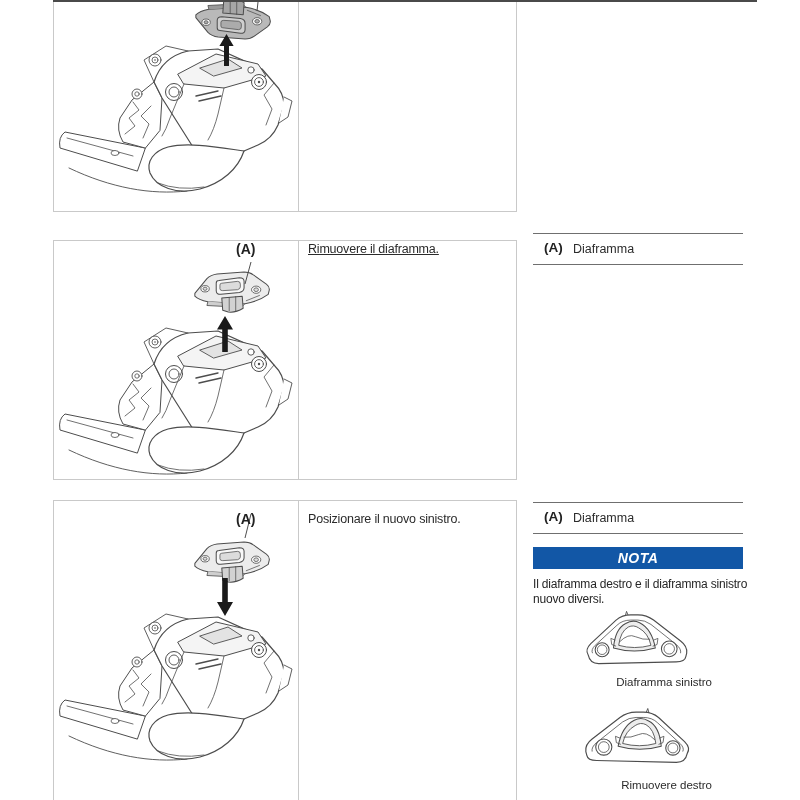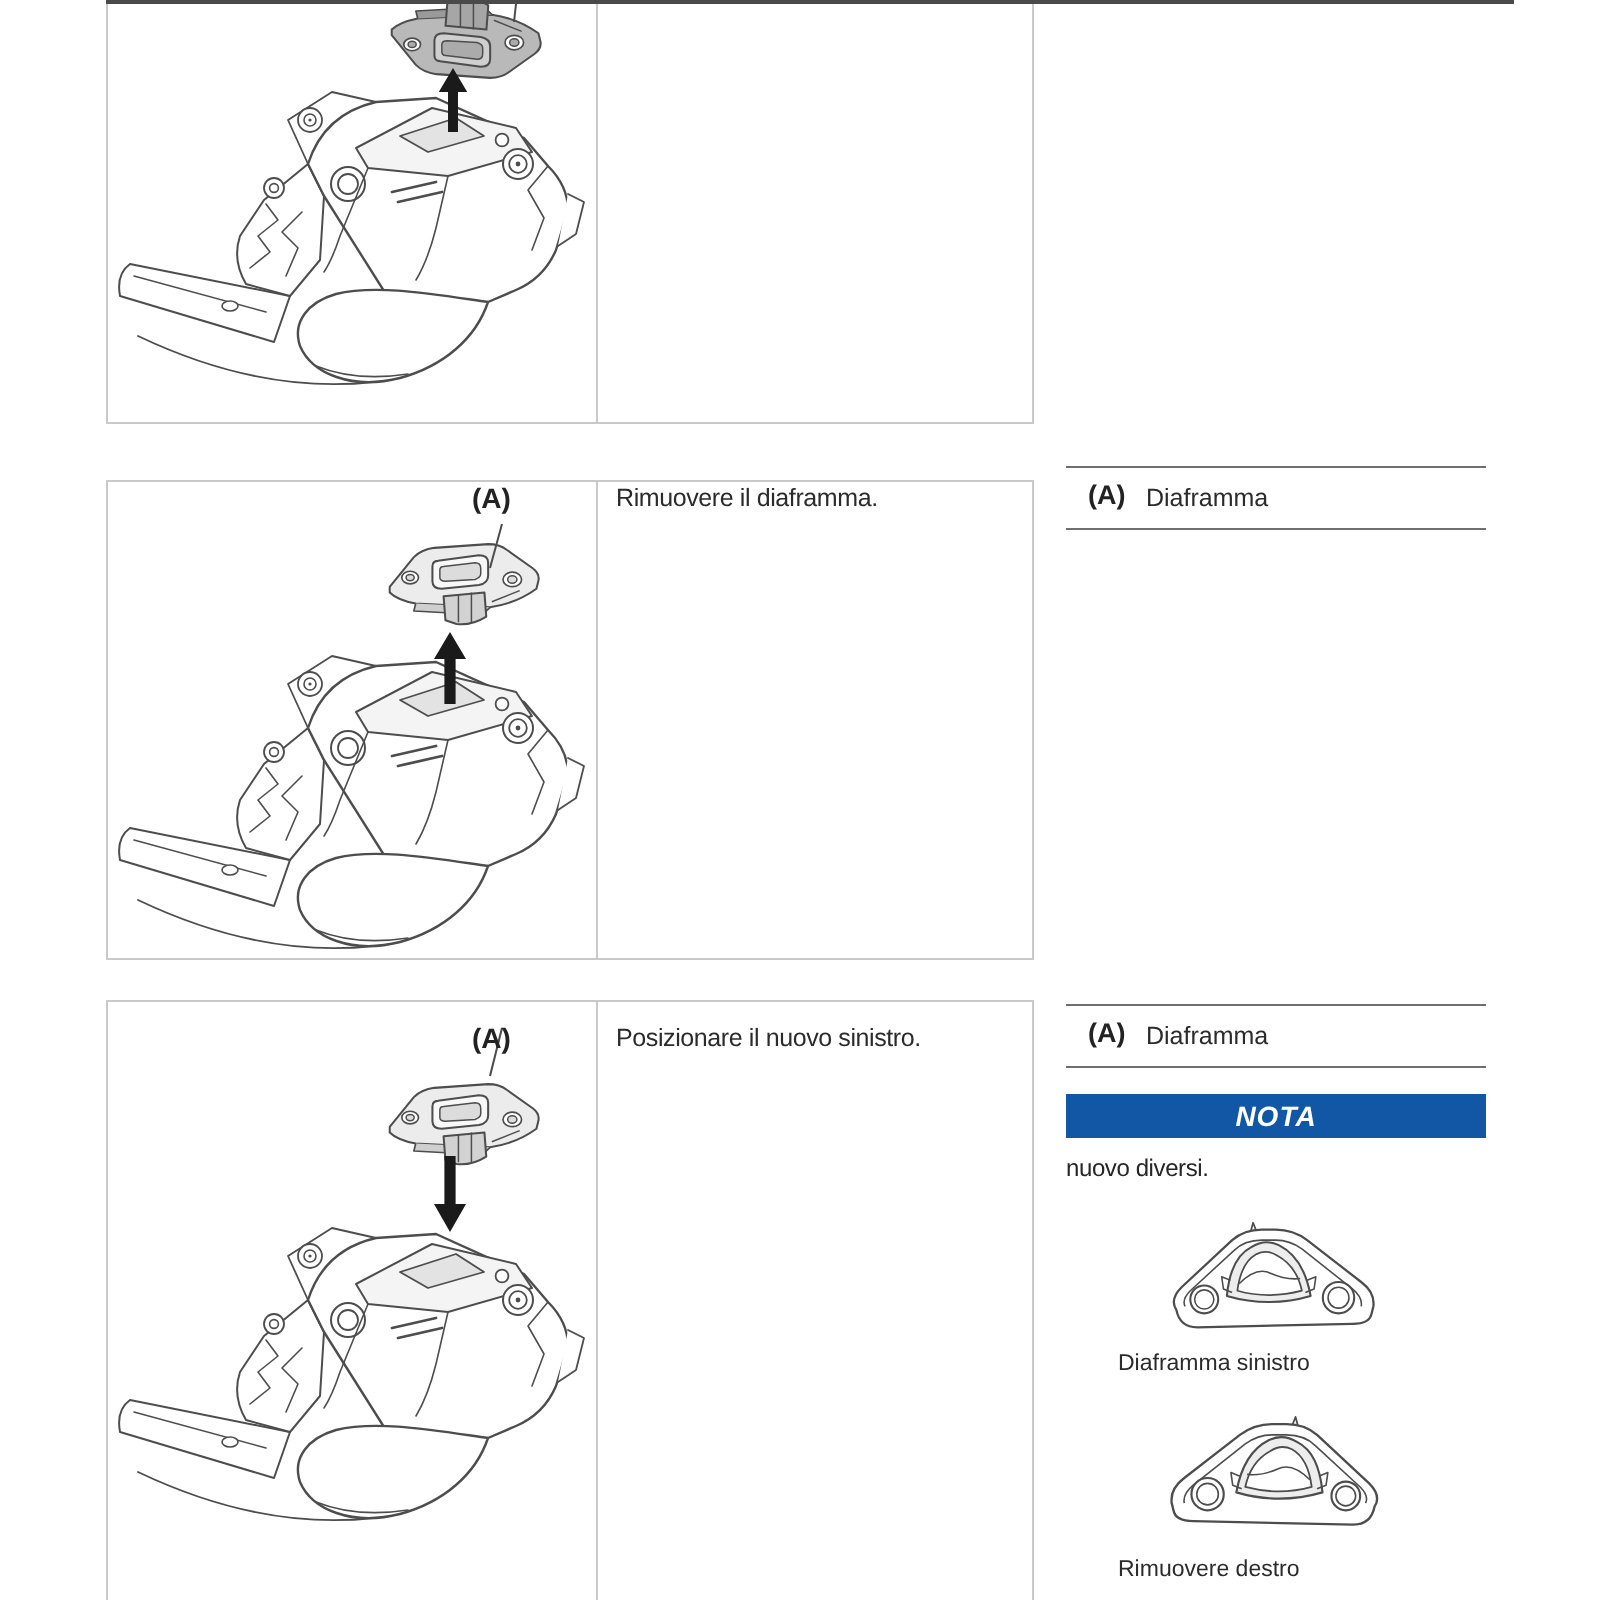--- a/index.html
+++ b/index.html
@@ -14,21 +14,21 @@
   .callout{position:absolute;font-weight:bold;font-size:14px;color:#222;letter-spacing:0;}
   .instruction{position:absolute;font-size:12.5px;letter-spacing:-0.2px;color:#2B2B2B;}
   .legend-rule{position:absolute;width:210px;height:1px;background:#6F6F6F;}
   .legend-key{position:absolute;font-weight:bold;font-size:13.5px;color:#222;}
   .legend-label{position:absolute;font-size:12.5px;color:#2B2B2B;}
   .nota-banner{position:absolute;left:533px;width:210px;height:22px;background:#1257A6;
                display:flex;align-items:center;justify-content:center;}
   .nota-banner span{color:#fff;font-weight:bold;font-style:italic;font-size:14px;letter-spacing:0.5px;}
   .note-text{position:absolute;left:533px;width:230px;font-size:12px;letter-spacing:-0.2px;
              line-height:15px;color:#262626;white-space:nowrap;}
-  .fig-caption{position:absolute;left:559px;width:170px;text-align:left;font-size:11.5px;color:#2B2B2B;}
+  .fig-caption{position:absolute;left:542px;width:170px;text-align:right;font-size:11.5px;color:#2B2B2B;}
   .leader{stroke:#4D4D4D;stroke-width:1;}
   .part-gray{--part-plate:#B9B9B9;--part-side:#9A9A9A;--part-top:#CFCFCF;--part-inner:#ABABAB;--part-block:#A6A6A6;}
 </style>
 </head>
 <body>
 
 <div class="page">
 
   <svg width="0" height="0" style="position:absolute" aria-hidden="true">
     <defs>
@@ -125,21 +125,21 @@
   <section class="step-box" style="top:240px;height:240px;">
     <svg class="fig" width="462" height="238" viewBox="0 0 462 238">
       <use href="#sym-lever" x="3" y="81" width="240" height="158"></use>
       <use href="#sym-part" x="139" y="29" width="78" height="45"></use>
       <line class="leader" x1="197" y1="21" x2="191" y2="43"></line>
       <use href="#sym-arrow-up" x="163" y="75" width="16" height="36"></use>
     </svg>
     <div class="cell-divider"></div>
   </section>
   <div class="callout" style="left:236px;top:241px;">(A)</div>
-  <div class="instruction" style="left:308px;top:242px;">Rimuovere il diaframma.</div>
+  <div class="instruction" style="left:308px;top:242px;text-decoration:underline;">Rimuovere il diaframma.</div>
 
   <div class="legend-rule" style="left:533px;top:233px;"></div>
   <div class="legend-key" style="left:544px;top:240px;">(A)</div>
   <div class="legend-label" style="left:573px;top:242px;">Diaframma</div>
   <div class="legend-rule" style="left:533px;top:264px;"></div>
 
   <section class="step-box" style="top:500px;height:300px;border-bottom:none;">
     <svg class="fig" width="462" height="298" viewBox="0 0 462 298">
       <use href="#sym-lever" x="3" y="107" width="240" height="158"></use>
       <use href="#sym-part" x="139" y="39" width="78" height="45"></use>
@@ -153,20 +153,21 @@
 
   <div class="legend-rule" style="left:533px;top:502px;"></div>
   <div class="legend-key" style="left:544px;top:509px;">(A)</div>
   <div class="legend-label" style="left:573px;top:511px;">Diaframma</div>
   <div class="legend-rule" style="left:533px;top:533px;"></div>
 
   <div class="nota-banner" style="top: 547px; background-color: rgb(18, 87, 166);">
     <span style="color: rgb(255, 255, 255);">NOTA</span>
   </div>
   <div class="note-text" style="top:577px;">
+    <div>Il diaframma destro e il diaframma sinistro</div>
     <div>nuovo diversi.</div>
   </div>
 
   <svg class="abs" style="left:578px;top:607px;" width="118" height="68" viewBox="0 0 130 78">
     <use href="#sym-diaph"></use>
   </svg>
   <div class="fig-caption" style="top:676px;">Diaframma sinistro</div>
 
   <svg class="abs" style="left:578px;top:704px;" width="118" height="70" viewBox="0 0 130 78">
     <g transform="translate(130,0) scale(-1,1)">

